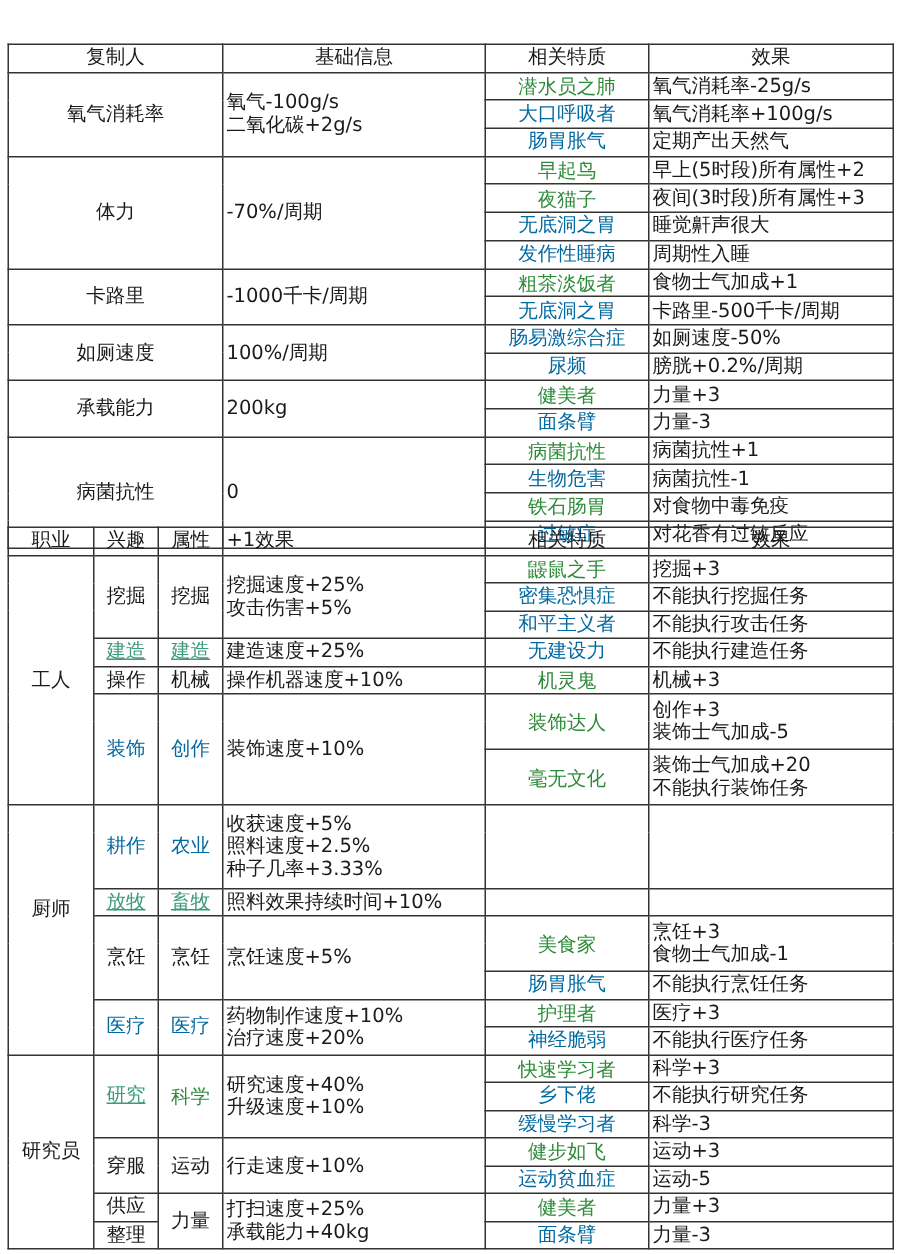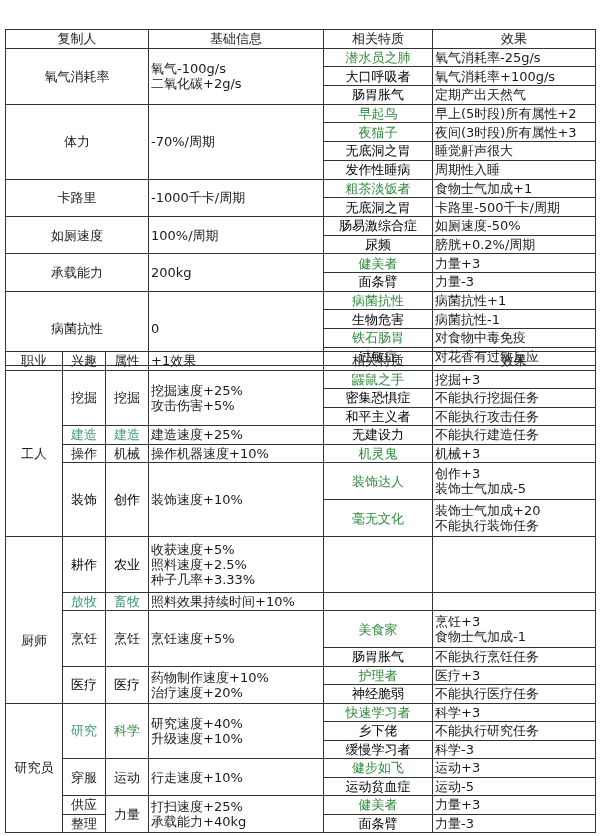--- a/index.html
+++ b/index.html
@@ -3,22 +3,22 @@
 <meta charset="utf-8">
 <style>
   html, body { margin:0; padding:0; background:#ffffff; }
   body { width:600px; height:836px; position:relative; overflow:hidden;
          font-family:"DejaVu Sans","Liberation Sans",sans-serif; color:#1a1a1a; }
   table { border-collapse:collapse; position:absolute; left:5px; width:590px; table-layout:fixed; }
   td { border:1px solid #333; font-size:13px; line-height:15px; padding:0 2px; vertical-align:middle; white-space:pre-line; overflow:hidden; }
   .c { text-align:center; }
   .l { text-align:left; }
   .g { color:#2e8b3a;font-family:Liberation Serif, serif; }
-  .r { color:#000000; }
-  .t { color:#3f9a78; }
+  .r { color:#0369a1; }
+  .t { color:#3f9a78;text-decoration:underline; }
   #top { top:5px;margin-top:24px; }
   #top tr { height:18.7px; }
   #bot { top:351px; }
   #bot tr { height:18.5px; }
 </style>
 </head>
 <body>
 
 <table id="top">
   <colgroup>
@@ -187,21 +187,21 @@
   </tr>
   <tr></tr>
   <tr>
     <td rowspan="2" class="c g">毫无文化</td>
     <td rowspan="2" class="l">装饰士气加成+20
 不能执行装饰任务</td>
   </tr>
   <tr></tr>
 
   <tr>
-    <td rowspan="9" class="c" style="vertical-align:top;padding-top:96px">厨师</td>
+    <td rowspan="9" class="c" style="vertical-align:top;padding-top:62px">厨师</td>
     <td rowspan="3" class="c r">耕作</td>
     <td rowspan="3" class="c r">农业</td>
     <td rowspan="3" class="l">收获速度+5%
 照料速度+2.5%
 种子几率+3.33%</td>
     <td rowspan="3"></td>
     <td rowspan="3"></td>
   </tr>
   <tr></tr>
   <tr></tr>

